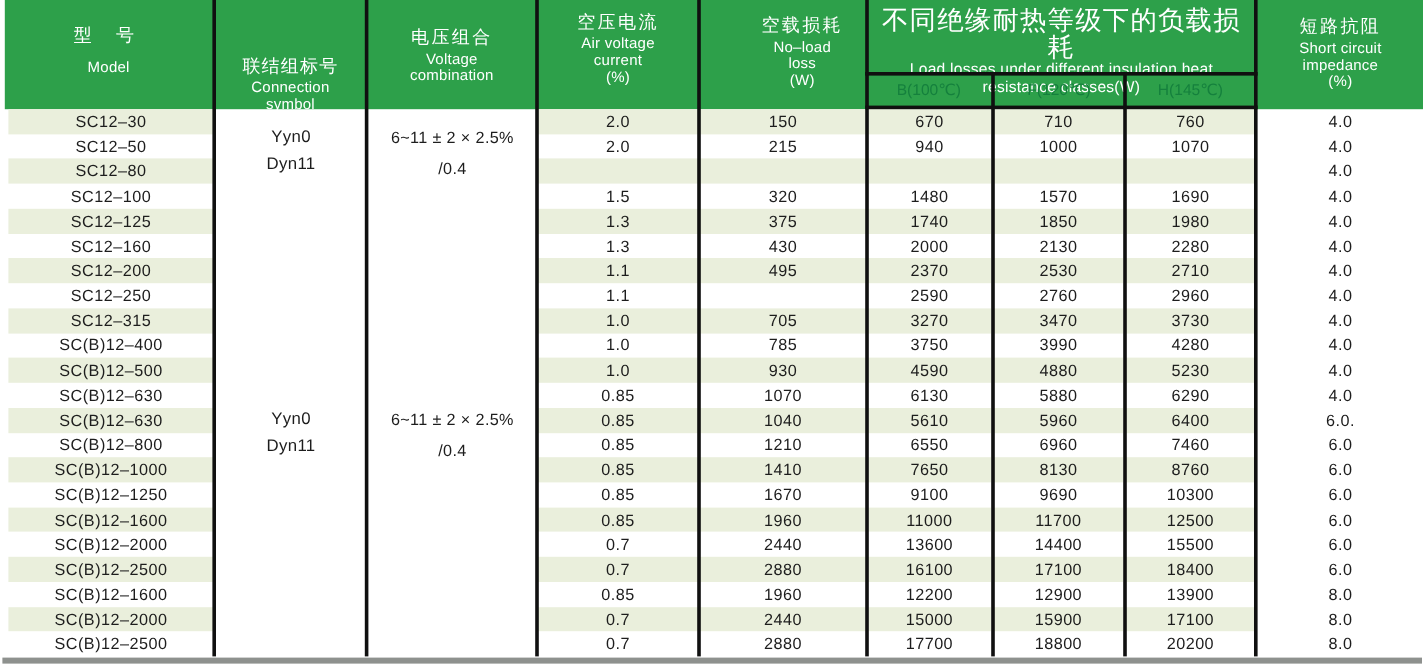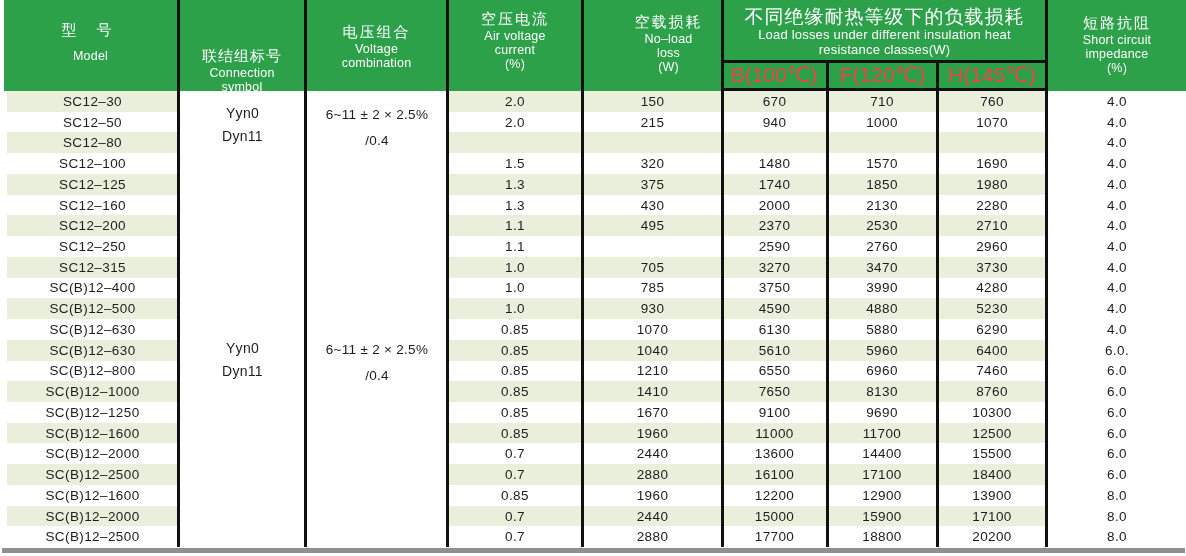--- a/index.html
+++ b/index.html
@@ -15,24 +15,24 @@
   .hen{font-size:12.5px;line-height:14px;letter-spacing:.2px;}
   .h-model{left:4px;top:20px;width:173px;}
   .h-model .hzh{letter-spacing:8px;}
   .h-model .hen{margin-top:9px;}
   .h-conn{left:180px;top:20px;width:124px;margin-top:26px;}
   .h-conn .hzh{letter-spacing:1px;}
   .h-volt{left:307px;top:22px;width:139px;}
   .h-air{left:449px;top:9px;width:132px;}
   .h-noload{left:600px;top:12px;width:137px;}
   .h-group{left:724px;top:5px;width:321px;}
-  .h-group .hzh{font-size:19px;letter-spacing:1px;line-height:23px;}
+  .h-group .hzh{font-size:22px;letter-spacing:1px;line-height:23px;}
   .h-group .hen{font-size:13px;line-height:14.5px;}
   .h-imp{left:1048px;top:13px;width:138px;}
-  .h-sub{position:absolute;top:62px;height:26px;line-height:26px;text-align:center;color:#ef4444;font-size:21px;}
+  .h-sub{position:absolute;top:62px;height:26px;line-height:26px;text-align:center;color:#15803d;font-size:13px;}
   .h-sub-b{left:722px;width:104px;}
   .h-sub-f{left:829px;width:107px;text-align:center;}
   .h-sub-h{left:939px;width:106px;}
   
   .vline{position:absolute;top:0;width:3px;height:547px;background:#101010;}
   .vline.short{top:62px;height:485px;}
   .hline{position:absolute;height:3px;background:#101010;}
   
   .tbody{position:absolute;left:4px;top:91px;width:1182px;height:456px;display:flex;flex-direction:column;}
   .row{flex:1;position:relative;text-align:center;}

